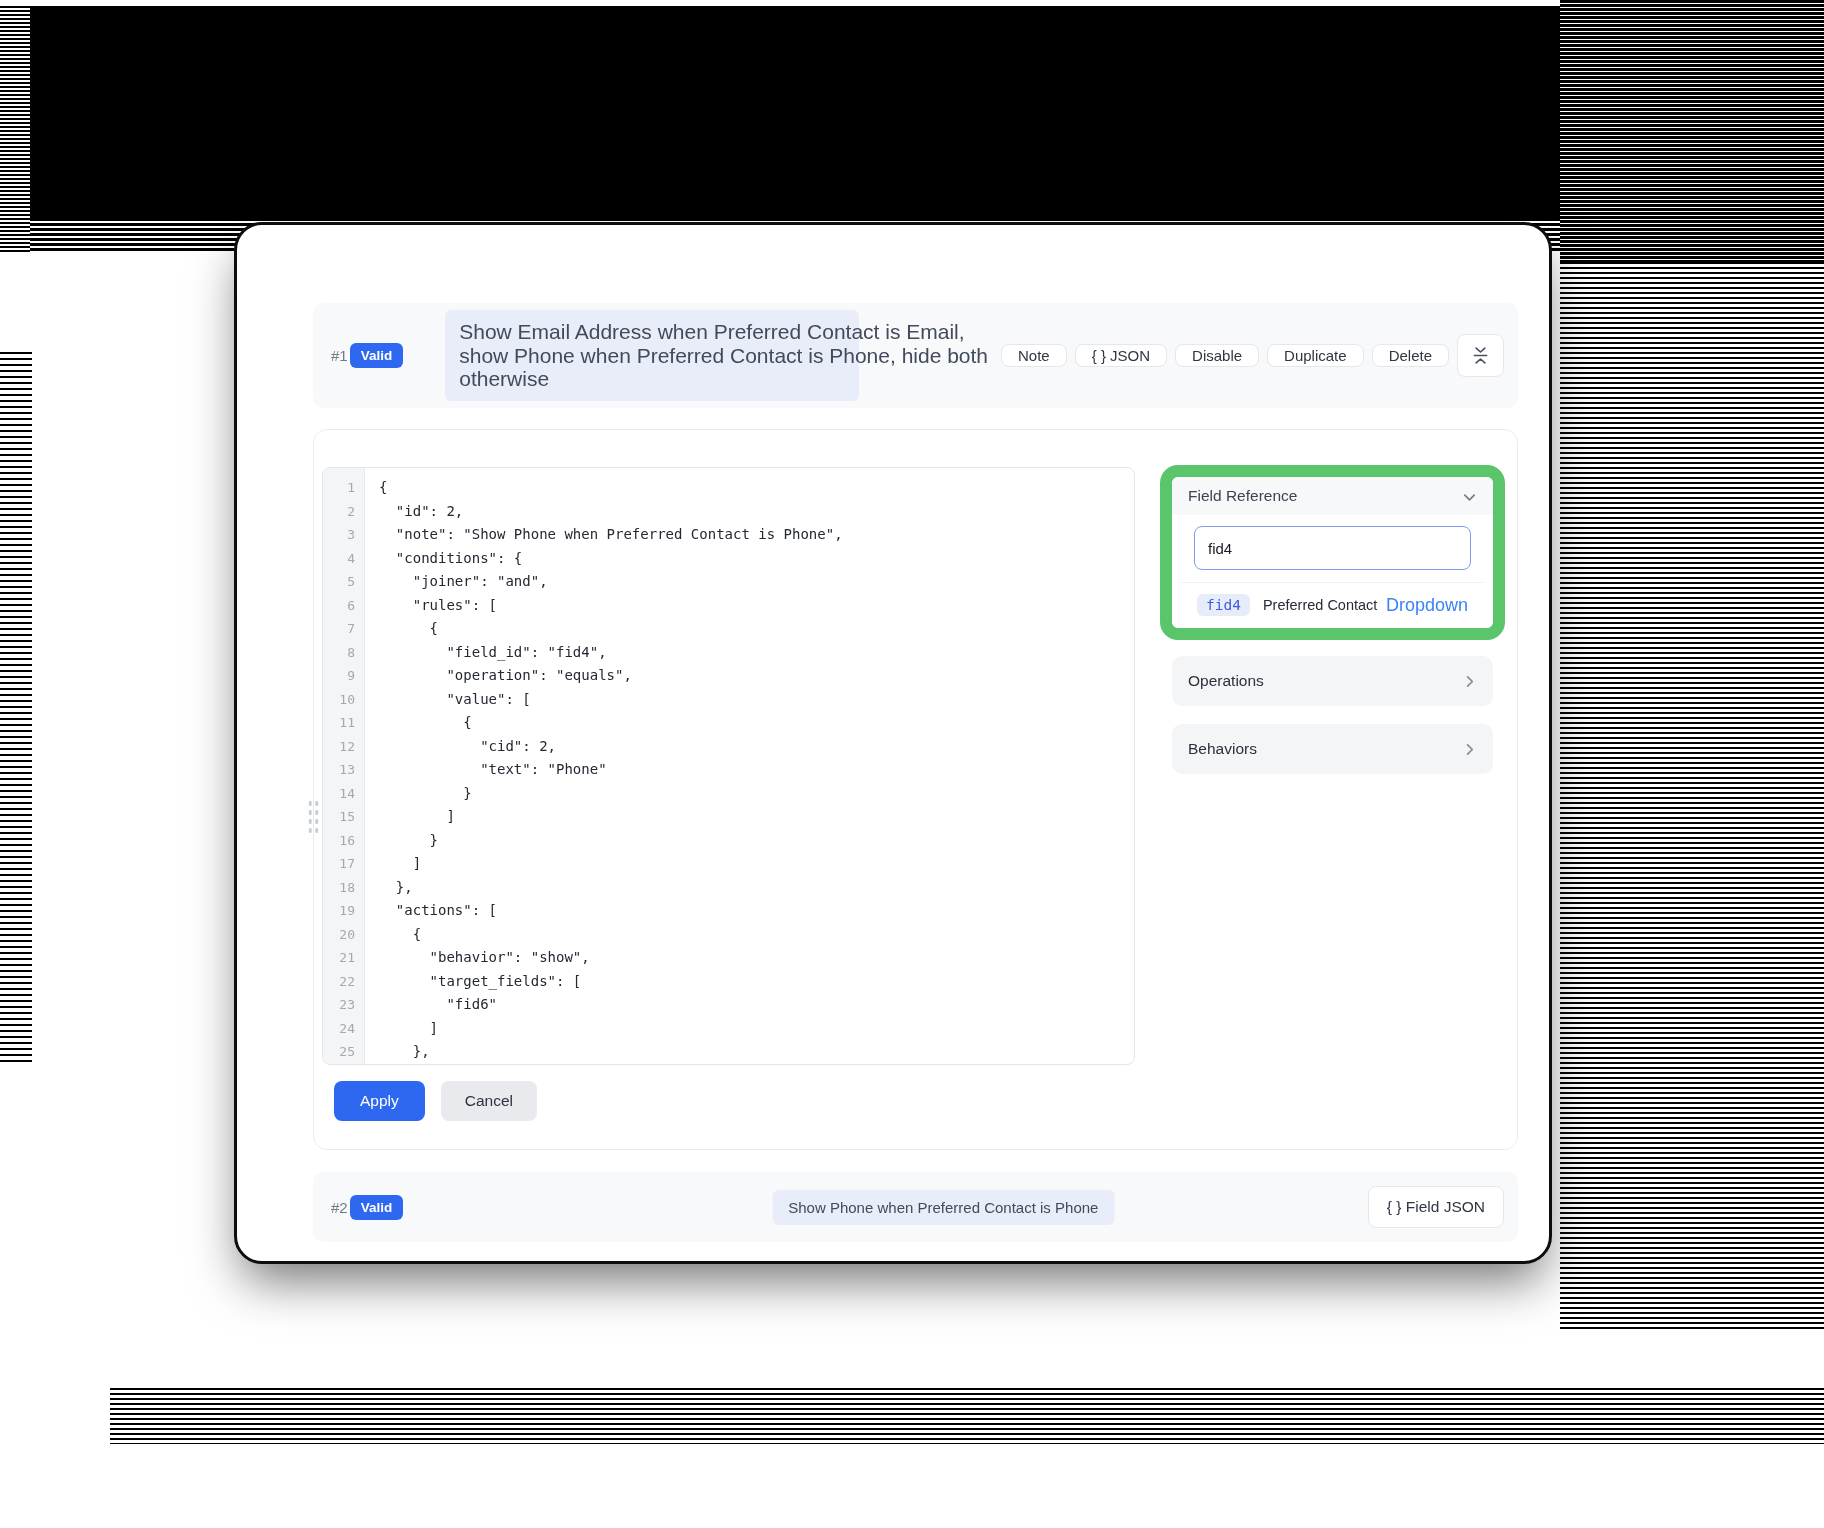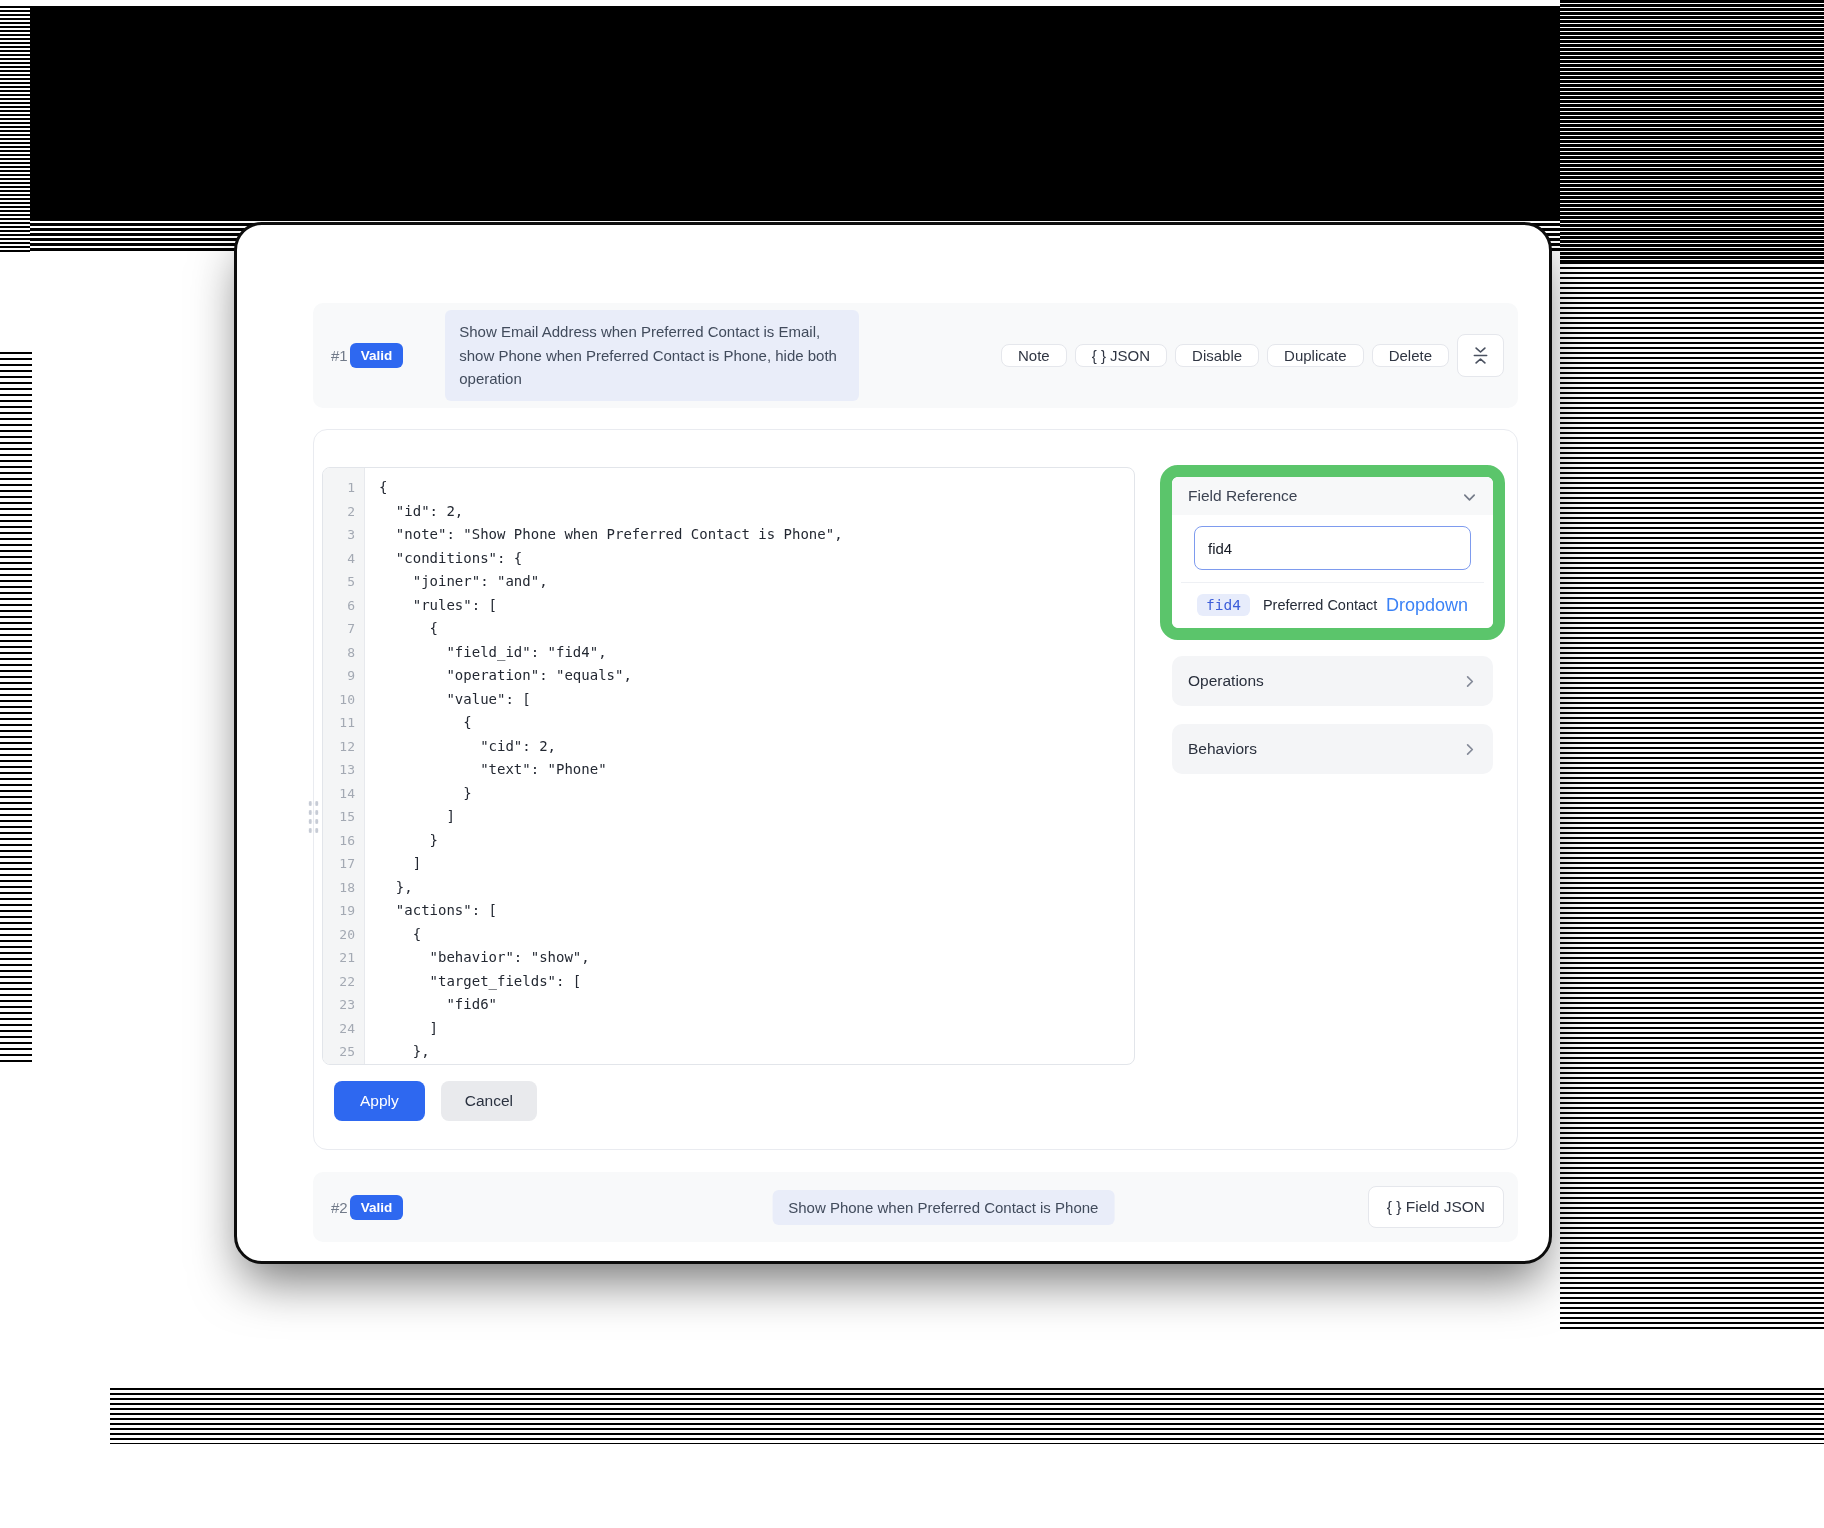--- a/index.html
+++ b/index.html
@@ -30,21 +30,21 @@
     padding:78px 31px 14px 76px; }
 
   
   .header-row { height:105px; background:#f8f9fa; border-radius:10px;
     display:flex; align-items:center; padding:0 14px 0 18px; }
   .idx { font-size:15px; color:#717a89; flex:none; }
   .badge { margin-left:2px; background:#2e68f0; color:#ffffff; font-size:13.5px; font-weight:600;
     padding:5px 11px; border-radius:6px; flex:none; }
   .note-chip { margin-left:42px; width:414px; background:#e9edf9; border-radius:6px;
     padding:10px 14px; flex:none; }
-  .note-line { font-size:15px; line-height:23.5px; color:#414b5c; white-space:nowrap; }
+  .note-line { font-size:21px; line-height:23.5px; color:#414b5c; white-space:nowrap; }
   .toolbar { margin-left:auto; display:flex; gap:8px; align-items:center; }
   .tbtn { background:#fff; border:1px solid #e5e7ec; border-radius:8px; padding:2px 16px;
     font-size:15px; color:#2f3542; font-family:inherit; cursor:pointer; white-space:nowrap; }
   .icon-btn { width:47px; display:flex; align-items:center; justify-content:center; padding:10px 0; }
 
   
   .workbench { margin-top:21px; border:1px solid #e9ebf0; border-radius:14px;
     padding:37px 24px 28px 8px; position:relative; }
   .wb-row { display:flex; align-items:flex-start; }
 
@@ -113,21 +113,21 @@
 <div class="noise noise-bottom"></div>
 
 <div class="card">
 
   <div class="header-row">
     <span class="idx">#1</span>
     <span class="badge">Valid</span>
     <div class="note-chip">
         <div class="note-line">Show Email Address when Preferred Contact is Email,</div>
         <div class="note-line">show Phone when Preferred Contact is Phone, hide both</div>
-        <div class="note-line">operation</div>
+        <div class="note-line">otherwise</div>
       </div>
     <div class="toolbar">
       <button class="tbtn">Note</button>
         <button class="tbtn">{ } JSON</button>
         <button class="tbtn">Disable</button>
         <button class="tbtn">Duplicate</button>
         <button class="tbtn">Delete</button>
         <button class="tbtn icon-btn" id="collapse-btn">
         <span>
           <svg width="21" height="21" viewBox="0 0 24 24" fill="none" stroke="#4a5160" stroke-width="1.9" stroke-linecap="round" stroke-linejoin="round">

